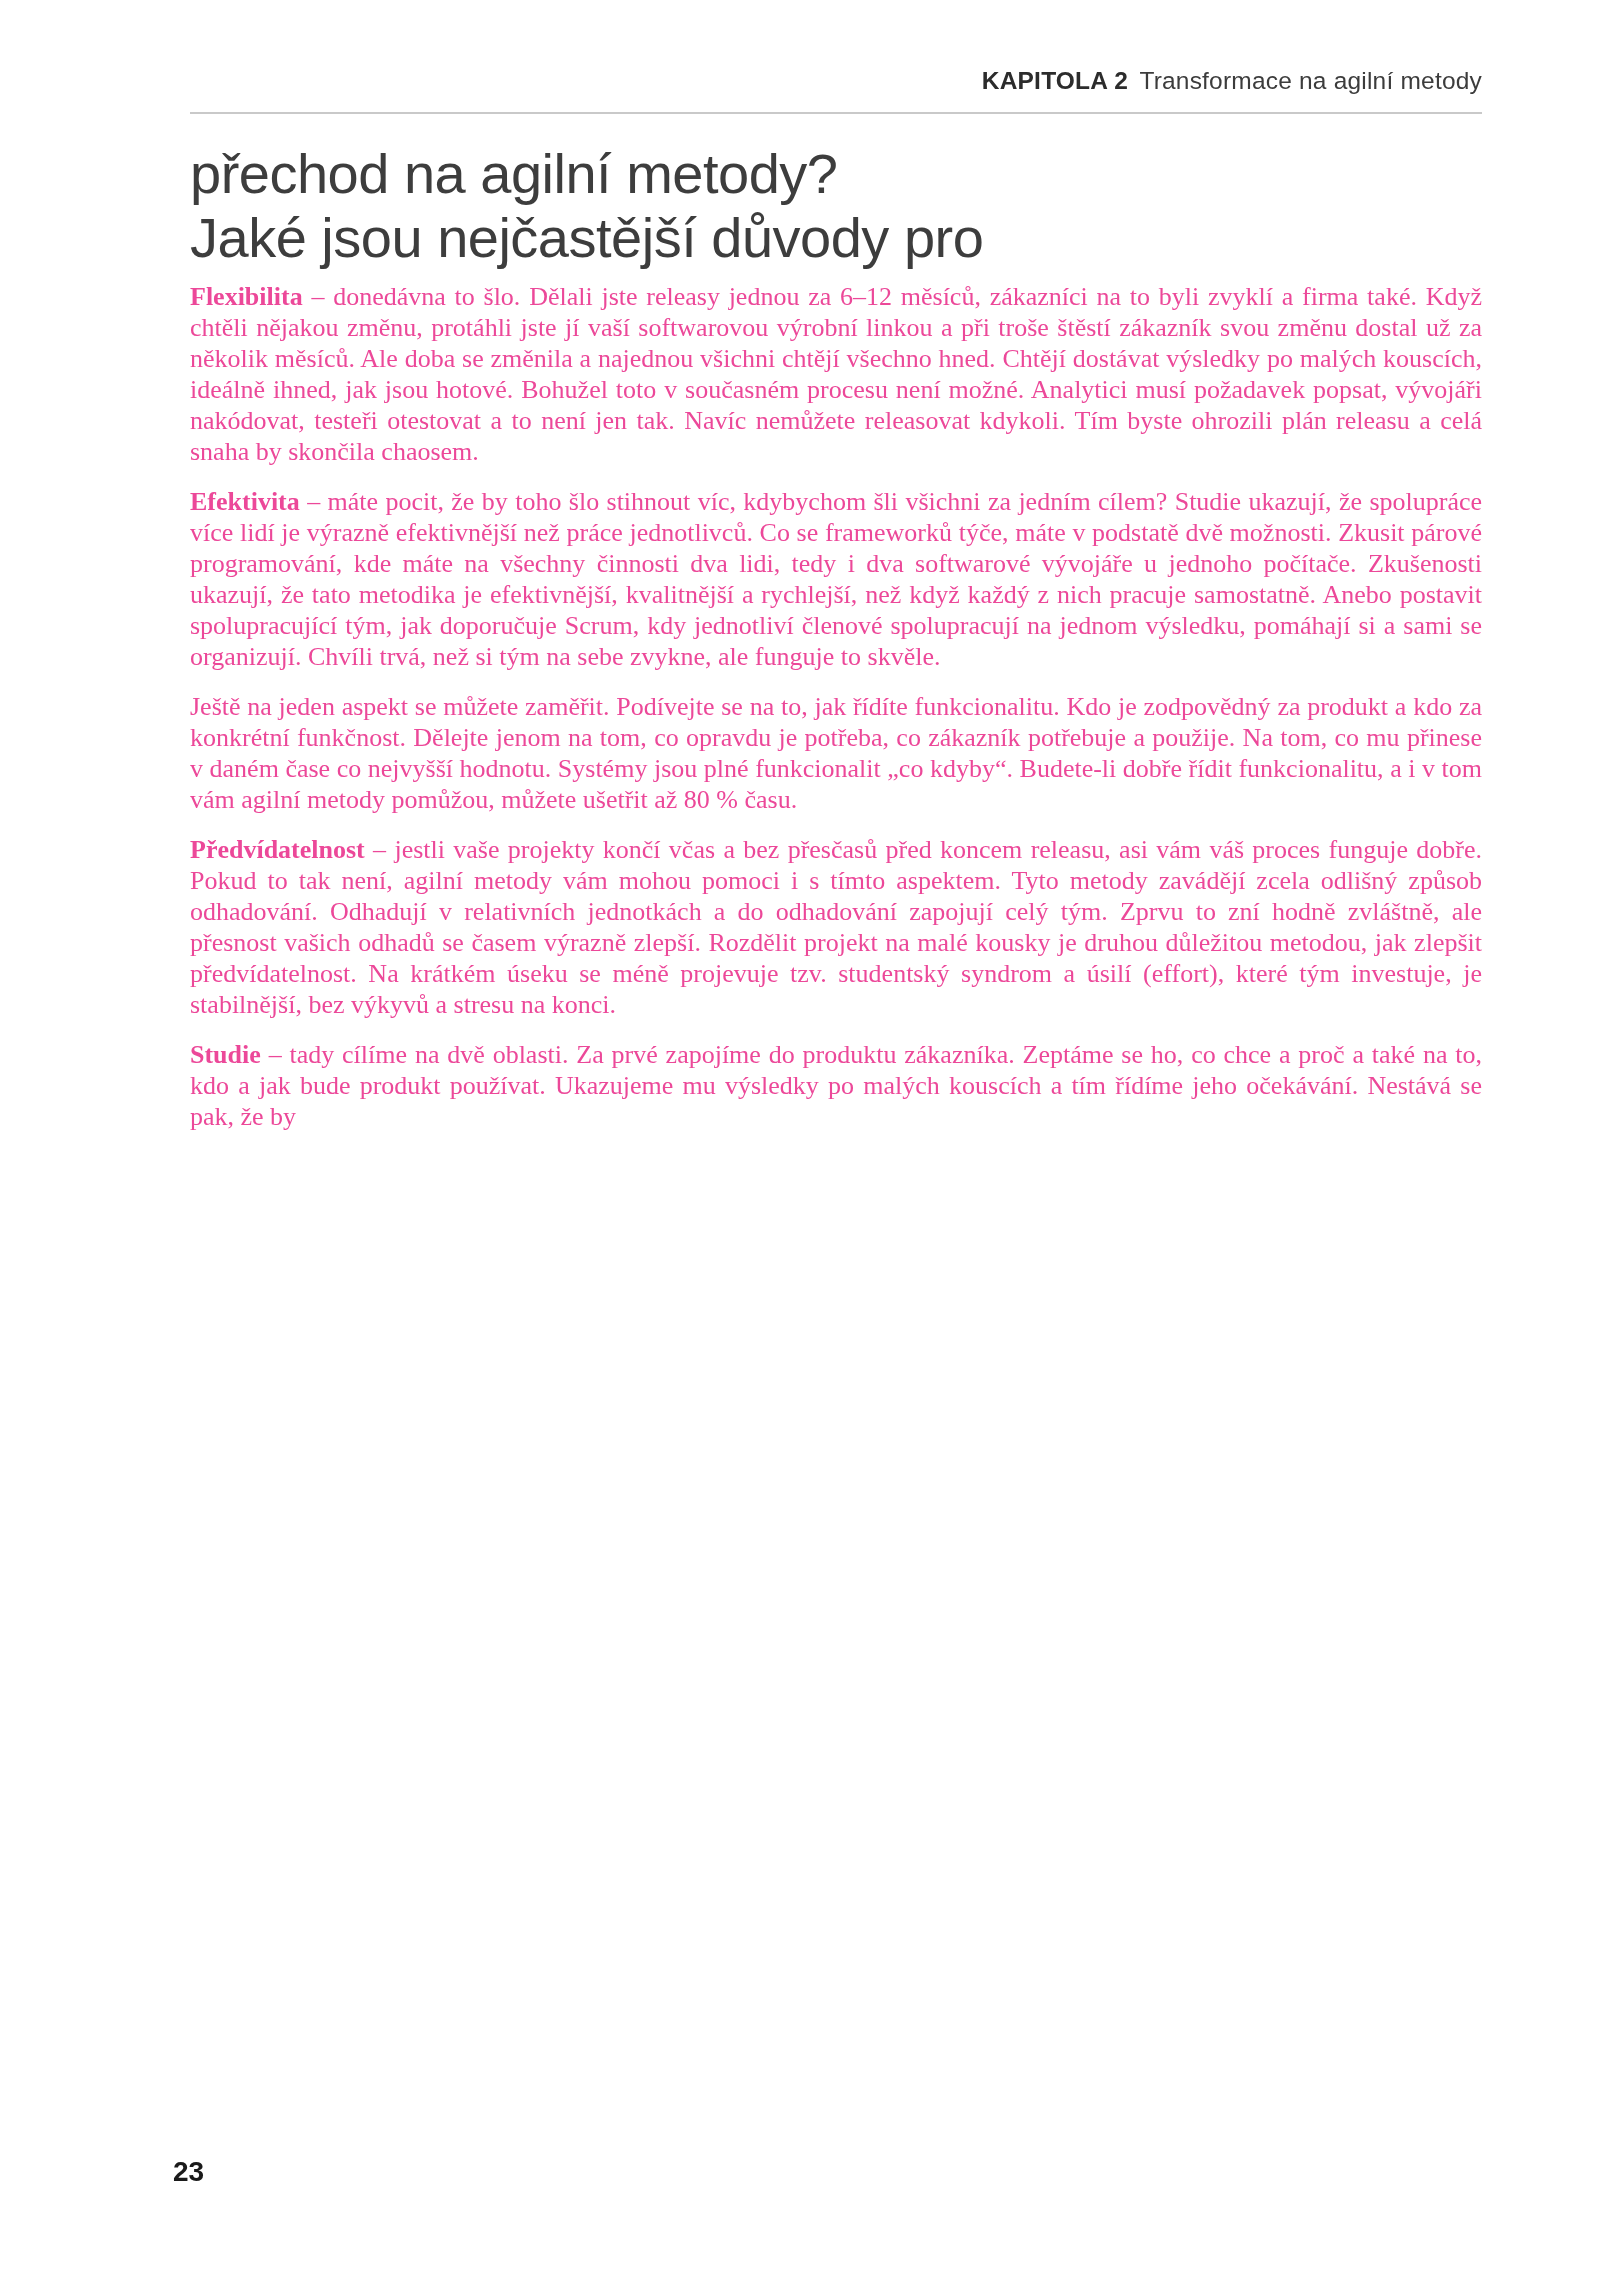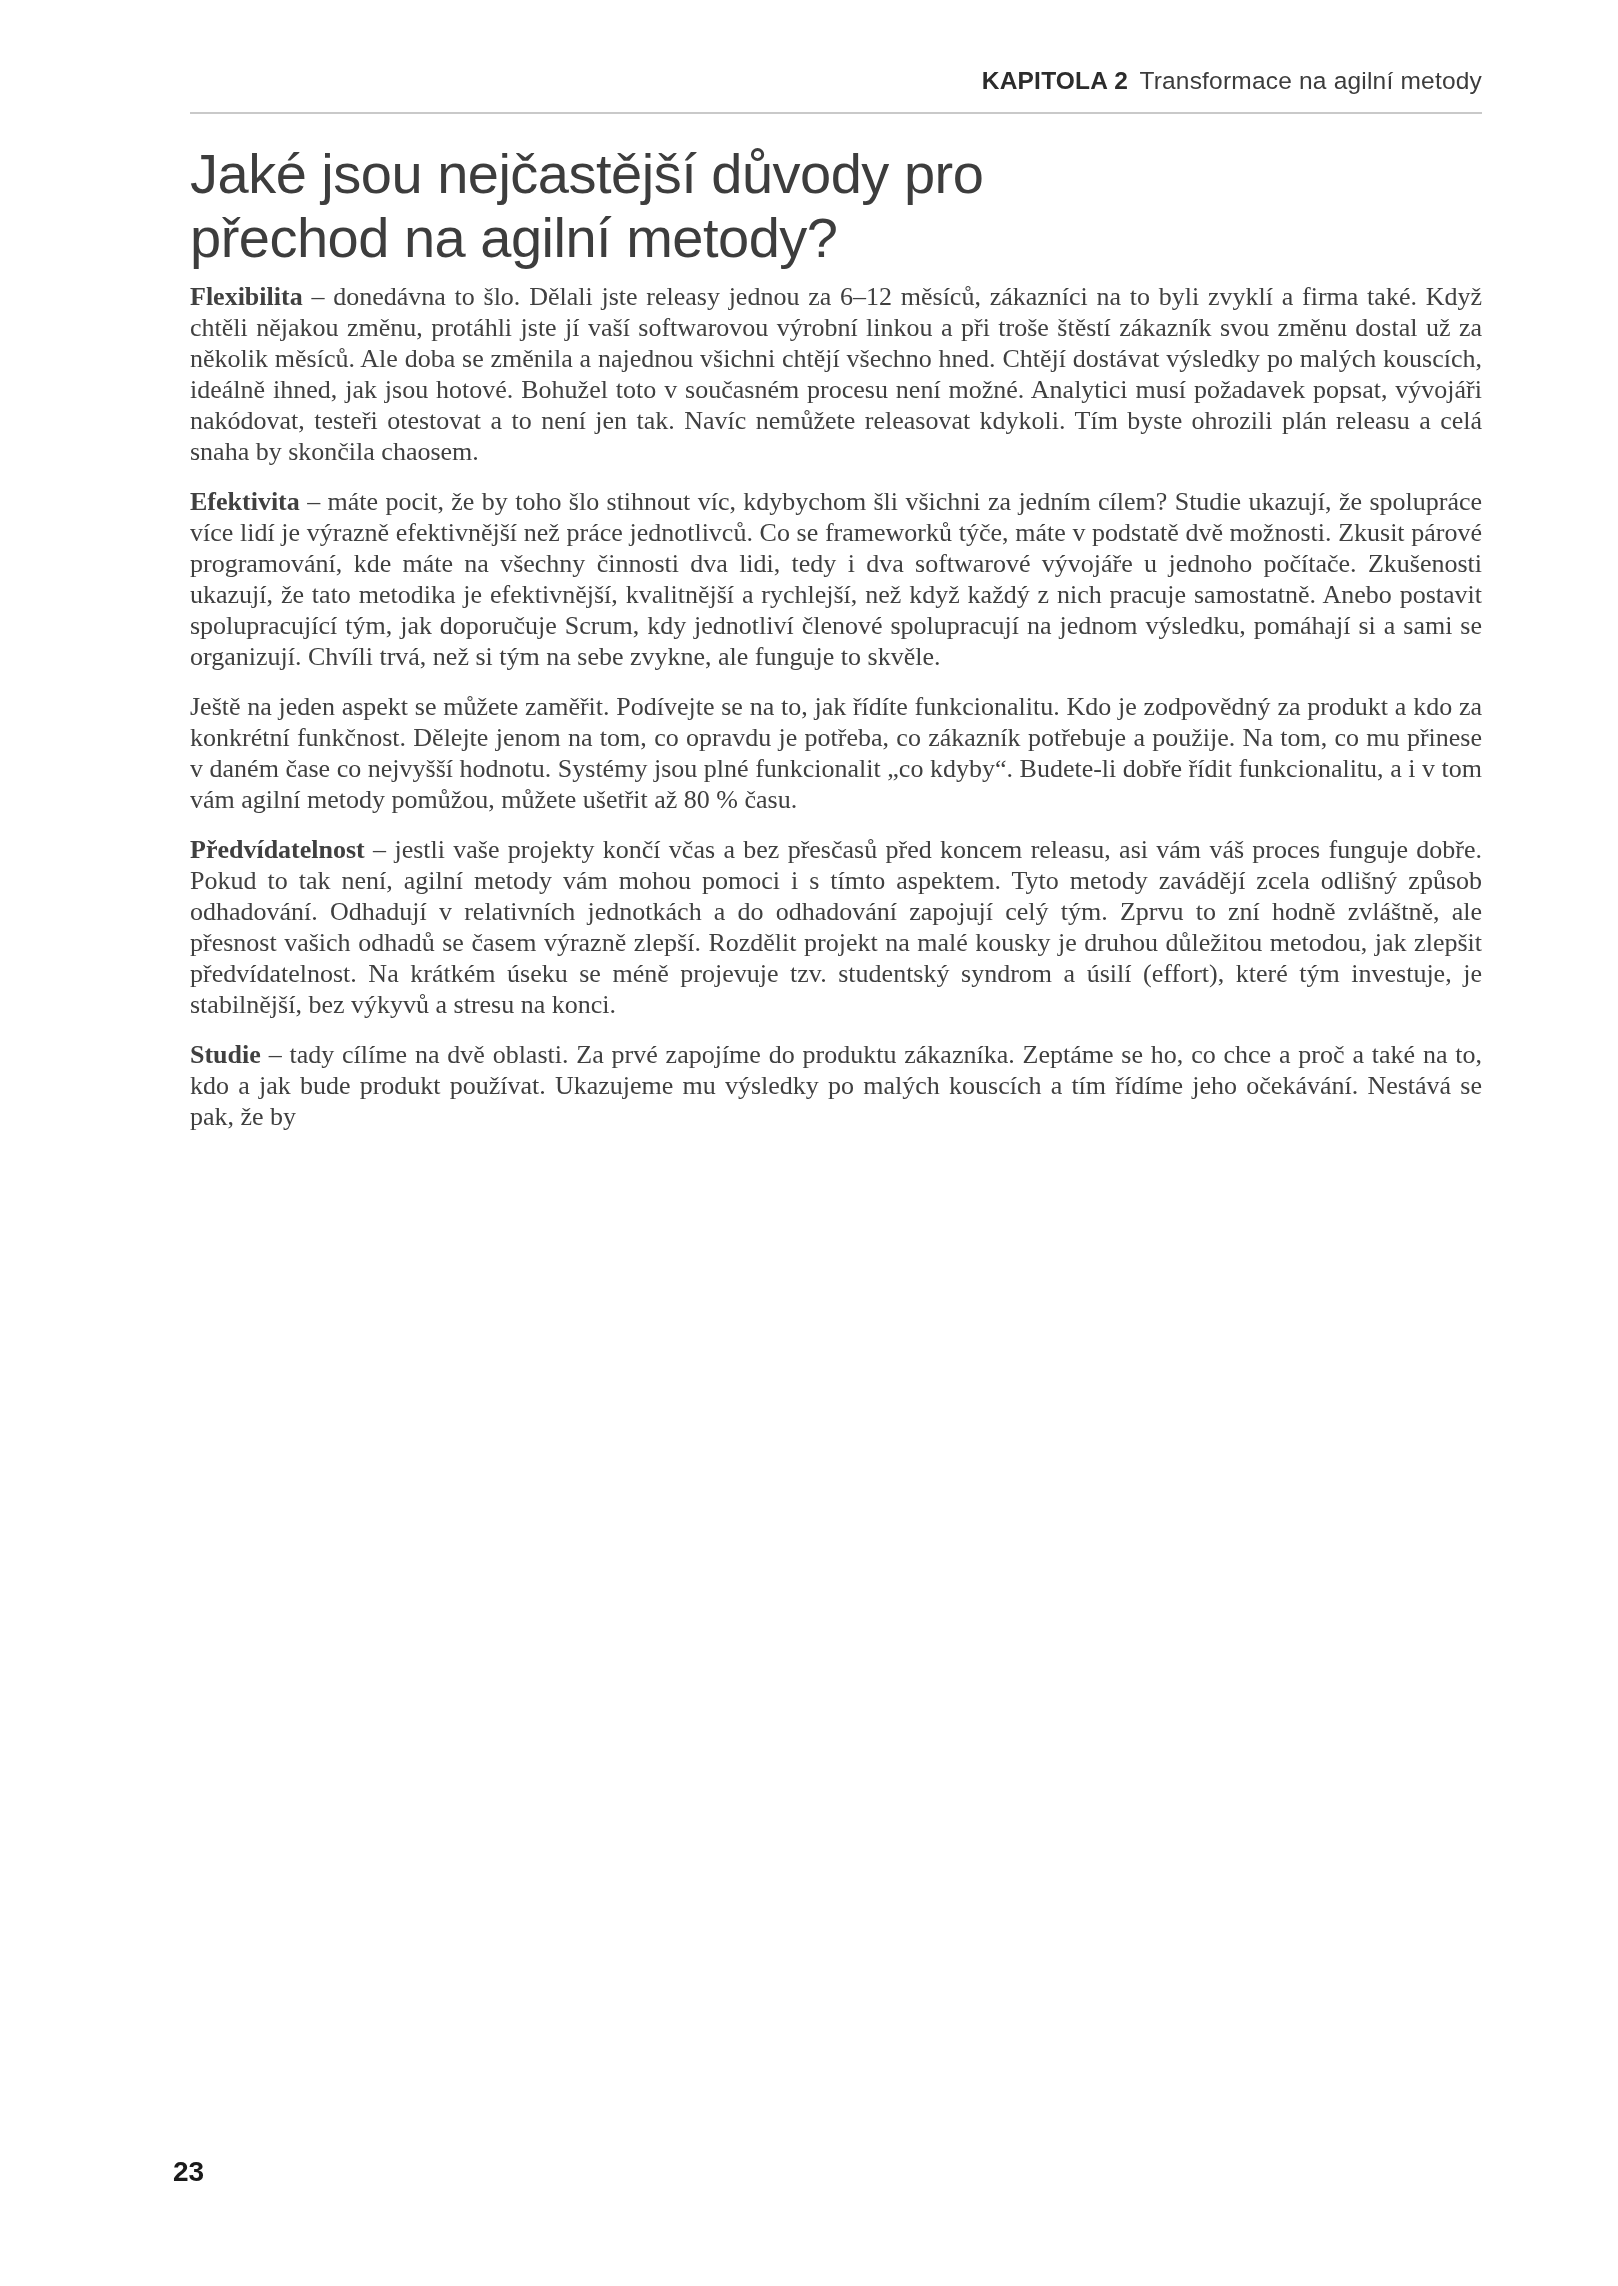--- a/index.html
+++ b/index.html
@@ -46,21 +46,21 @@
       line-height: 64px;
       color: #3d3d3d;
       letter-spacing: -0.5px;
     }
     .title-line { display: block; }
     .body-text {
       margin-top: 11.3px;
       font-size: 26px;
       line-height: 31px;
       text-align: justify;
-      color: #404040;
+      color: #ec4899;
     }
     .body-par { margin: 0 0 19px 0; }
     .body-par .lead { font-weight: 700; }
     .page-number {
       position: absolute;
       top: 2156px;
       left: 173px;
       width: 1292px;
       text-align: left;
       font-family: "Liberation Sans", sans-serif;
@@ -74,22 +74,22 @@
 
 <div class="content">
 
   <header class="page-header">
     <span class="chapter-label">KAPITOLA 2</span><span class="chapter-title">Transformace na agilní metody</span>
   </header>
 
   <div class="header-rule"></div>
 
   <h1 class="page-title">
+    <span class="title-line">přechod na agilní metody?</span>
     <span class="title-line">Jaké jsou nejčastější důvody pro</span>
-    <span class="title-line">přechod na agilní metody?</span>
   </h1>
 
   <div class="body-text">
 
     <p class="body-par"><strong class="lead">Flexibilita</strong><span> – donedávna to šlo. Dělali jste releasy jednou za 6–12 měsíců, zákazníci na to byli zvyklí a firma také. Když chtěli nějakou změnu, protáhli jste jí vaší softwarovou výrobní linkou a při troše štěstí zákazník svou změnu dostal už za několik měsíců. Ale doba se změnila a najednou všichni chtějí všechno hned. Chtějí dostávat výsledky po malých kouscích, ideálně ihned, jak jsou hotové. Bohužel toto v současném procesu není možné. Analytici musí požadavek popsat, vývojáři nakódovat, testeři otestovat a to není jen tak. Navíc nemůžete releasovat kdykoli. Tím byste ohrozili plán releasu a celá snaha by skončila chaosem.</span></p>
 
     <p class="body-par"><strong class="lead">Efektivita</strong><span> – máte pocit, že by toho šlo stihnout víc, kdybychom šli všichni za jedním cílem? Studie ukazují, že spolupráce více lidí je výrazně efektivnější než práce jednotlivců. Co se frameworků týče, máte v podstatě dvě možnosti. Zkusit párové programování, kde máte na všechny činnosti dva lidi, tedy i dva softwarové vývojáře u jednoho počítače. Zkušenosti ukazují, že tato metodika je efektivnější, kvalitnější a rychlejší, než když každý z nich pracuje samostatně. Anebo postavit spolupracující tým, jak doporučuje Scrum, kdy jednotliví členové spolupracují na jednom výsledku, pomáhají si a sami se organizují. Chvíli trvá, než si tým na sebe zvykne, ale funguje to skvěle.</span></p>
 
     <p class="body-par"><strong class="lead"></strong><span>Ještě na jeden aspekt se můžete zaměřit. Podívejte se na to, jak řídíte funkcionalitu. Kdo je zodpovědný za produkt a kdo za konkrétní funkčnost. Dělejte jenom na tom, co opravdu je potřeba, co zákazník potřebuje a použije. Na tom, co mu přinese v daném čase co nejvyšší hodnotu. Systémy jsou plné funkcionalit „co kdyby“. Budete-li dobře řídit funkcionalitu, a i v tom vám agilní metody pomůžou, můžete ušetřit až 80 % času.</span></p>
 

